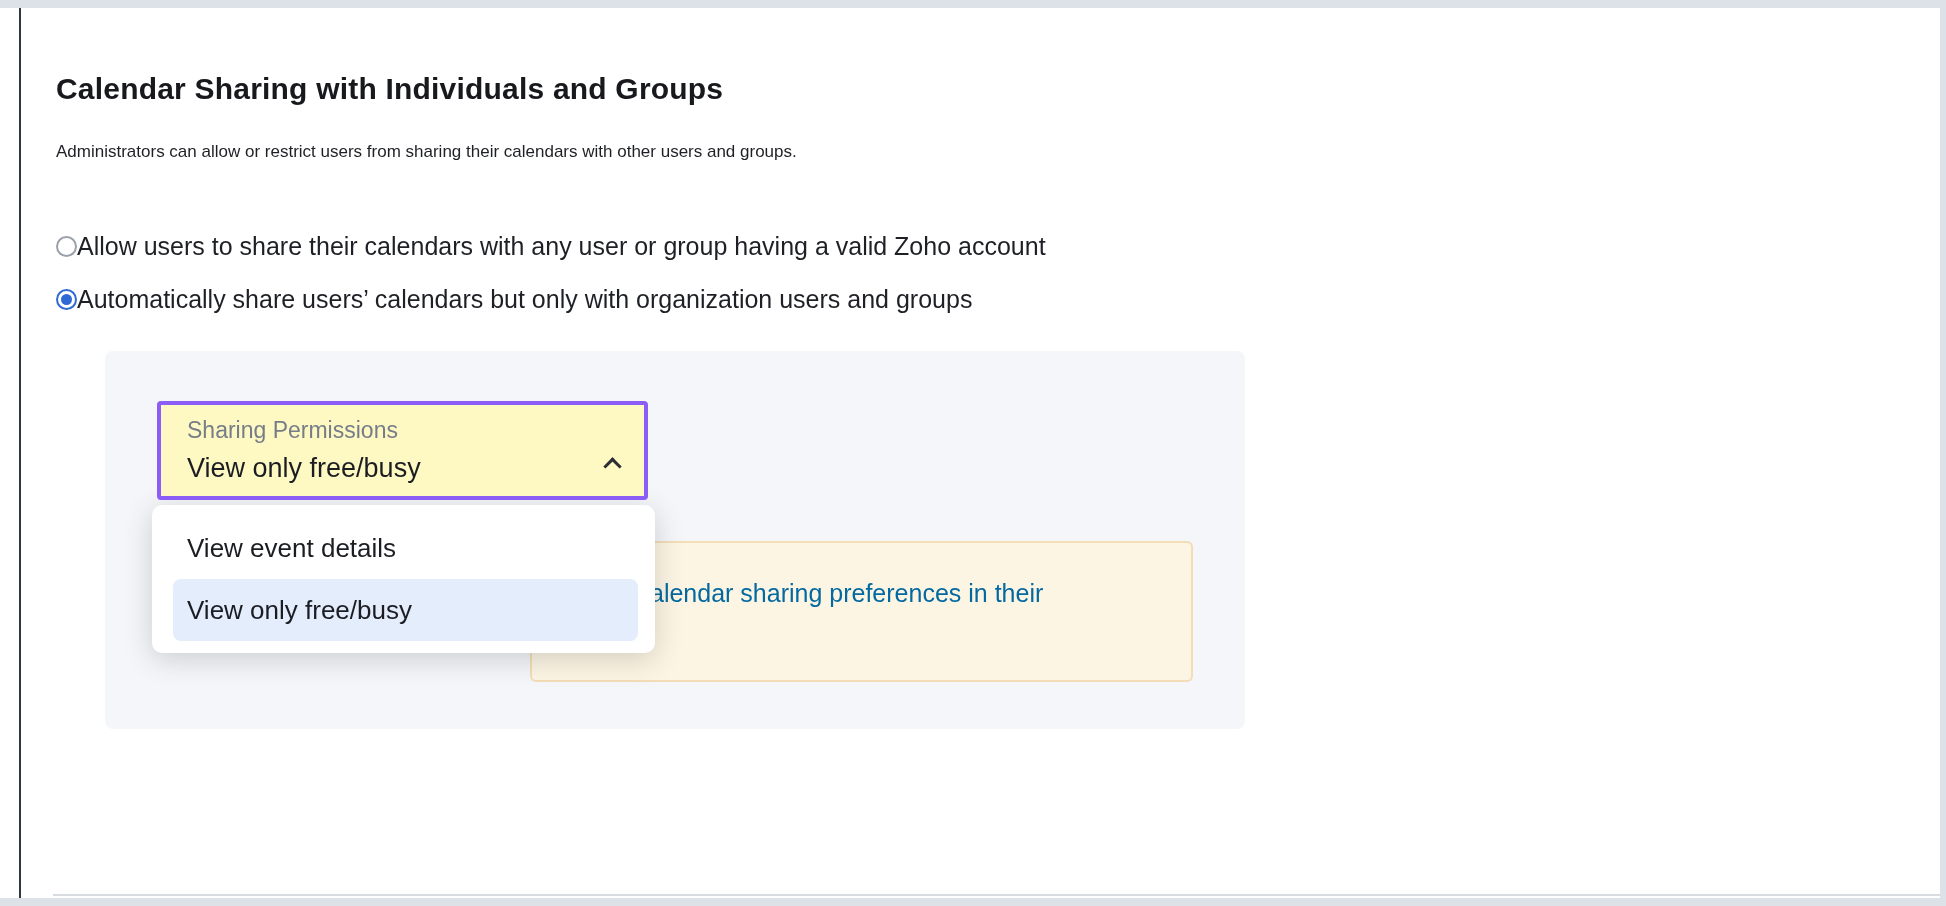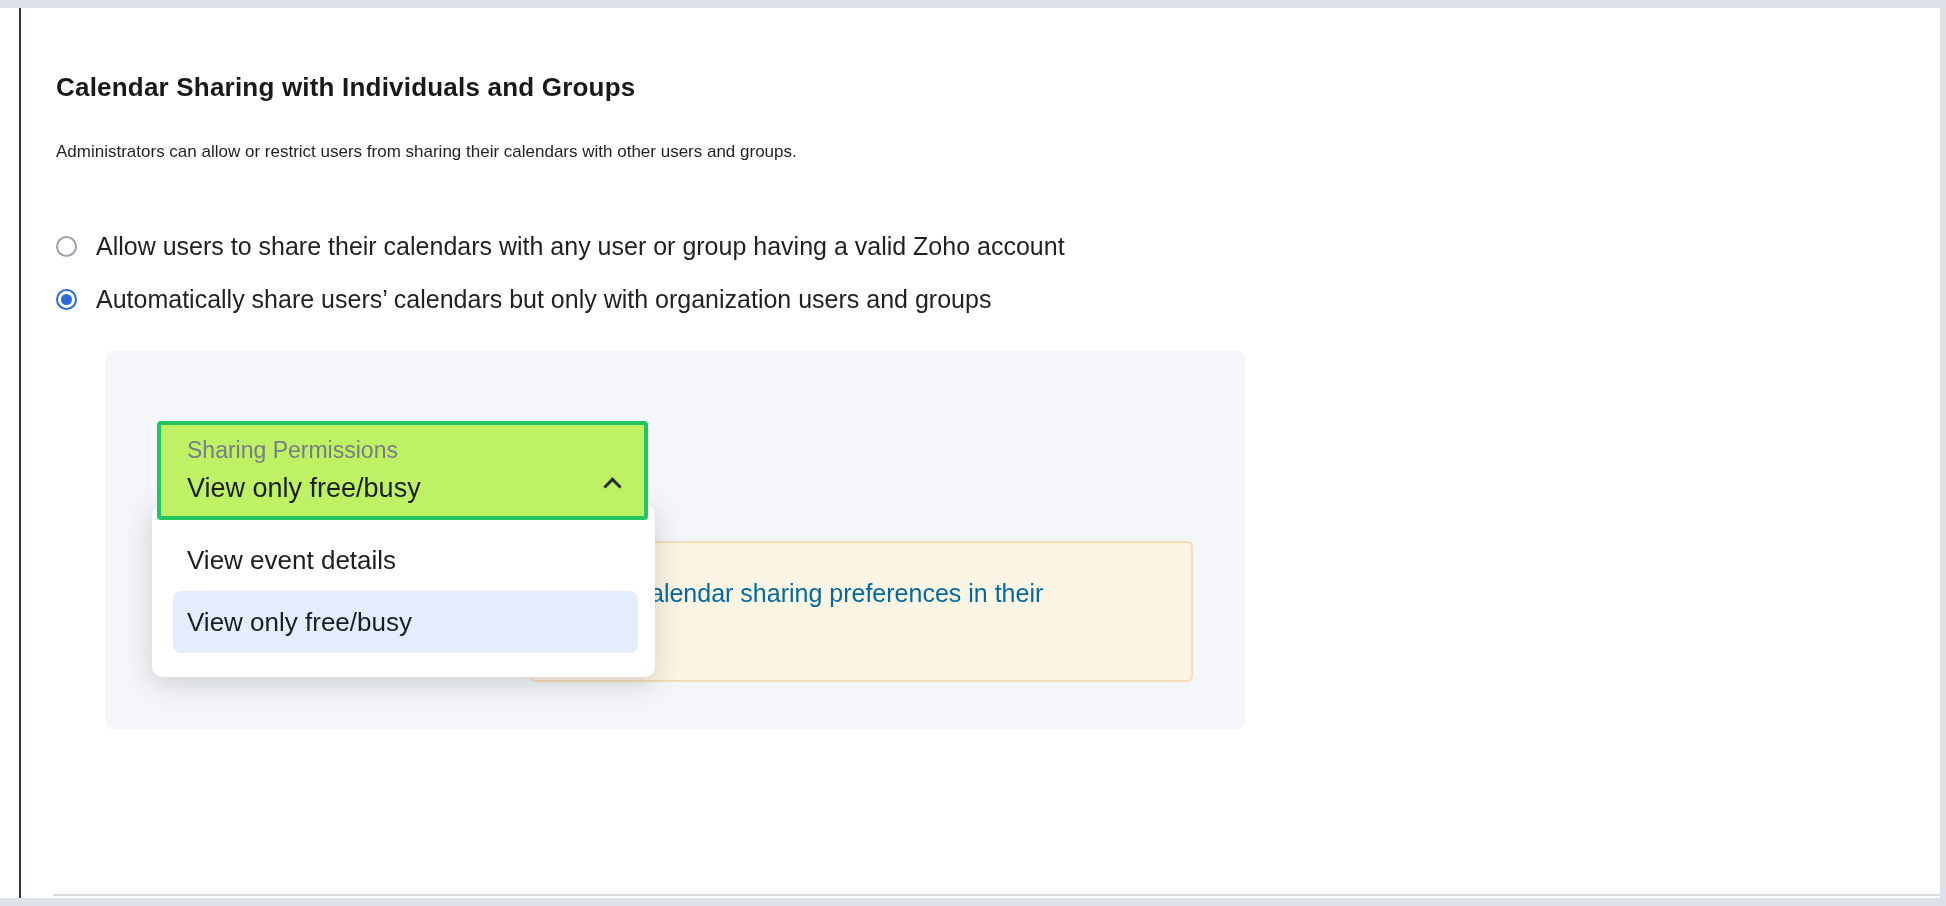--- a/index.html
+++ b/index.html
@@ -23,36 +23,35 @@
   }
   .bottom-divider {
     position: absolute;
     left: 53px; top: 886px; right: 0;
     height: 2px;
     background: #d8dce1;
   }
   .page-title {
     position: absolute;
     left: 56px; top: 64px;
-    font-size: 26px; font-weight: 700;
+    font-size: 30px; font-weight: 700;
     color: #17191d;
     letter-spacing: 0.2px;
   }
   .page-desc {
     position: absolute;
     left: 56px; top: 134px;
     font-size: 17px;
     color: #1e2025;
   }
   .radio-row {
     position: absolute;
     left: 56px;
     display: flex;
     align-items: center;
-    gap: 19px;
     cursor: pointer;
   }
   .radio-row.r1 { top: 224px; }
   .radio-row.r2 { top: 277px; }
   .radio-row.r3 { top: 778px; }
   .radio-circle {
     width: 21px; height: 21px;
     border: 2px solid #9aa1aa;
     border-radius: 50%;
     background: #fff;
@@ -91,24 +90,24 @@
   }
   .info-text {
     position: absolute;
     left: 118px; top: 36px;
     font-size: 25px;
     color: #0369a1;
     white-space: nowrap;
   }
   .select-box {
     position: absolute;
-    left: 157px; top: 413px;
+    left: 157px; top: 393px;
     width: 491px; height: 99px;
-    background: #bef264;
-    border: 4px solid #22c55e;
+    background: #fef9c3;
+    border: 4px solid #8b5cf6;
     border-radius: 4px;
     z-index: 4;
     cursor: pointer;
     padding: 12px 26px;
   }
   .select-label {
     font-size: 23px;
     color: #767d88;
   }
   .select-value {
@@ -131,21 +130,21 @@
     transform: rotate(45deg);
   }
   .dropdown-menu {
     position: absolute;
     left: 152px; top: 497px;
     width: 503px;
     background: #ffffff;
     border-radius: 10px;
     box-shadow: 0 6px 28px rgba(60, 64, 67, 0.22);
     z-index: 3;
-    padding: 24px 0;
+    padding: 12px 0;
   }
   .menu-item {
     height: 62px;
     display: flex;
     align-items: center;
     padding-left: 35px;
     font-size: 26px;
     color: #1b1d22;
     cursor: pointer;
   }

